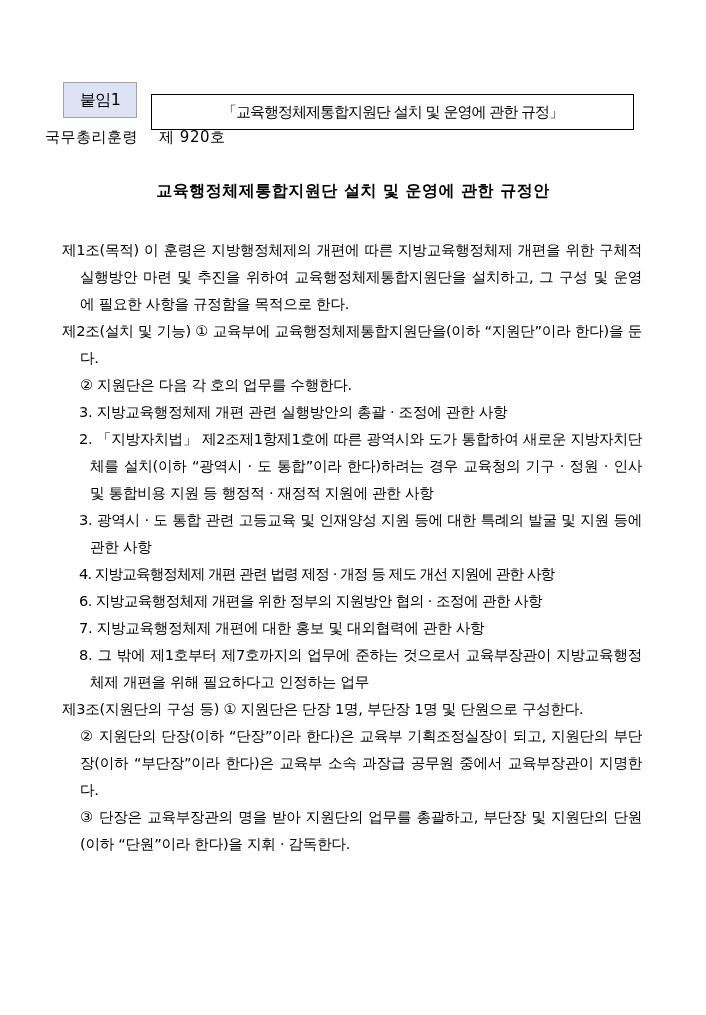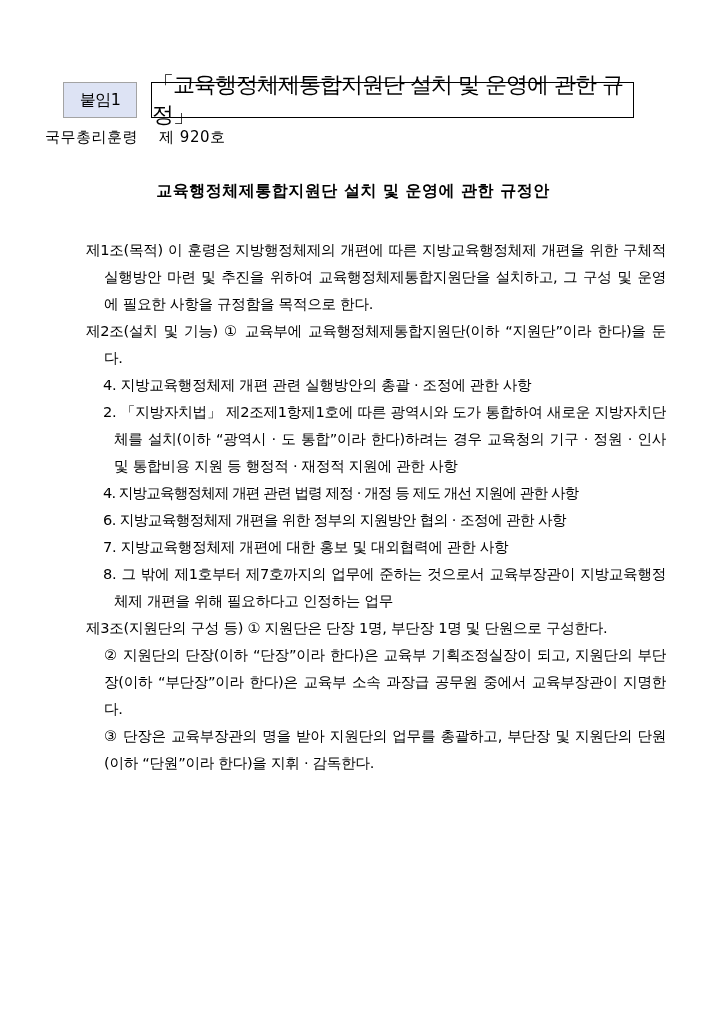--- a/index.html
+++ b/index.html
@@ -9,37 +9,37 @@
       color: #000000;
     }
     .header-row { position: absolute; top: 82px; left: 63px; height: 36px; }
     .label-box {
       position: absolute; left: 0; top: 0; width: 72px; height: 34px;
       border: 1px solid #a3a3a3; background: #dde3f4;
       display: flex; align-items: center; justify-content: center;
       font-size: 16px; letter-spacing: -0.5px;
     }
     .title-box {
-      position: absolute; left: 88px; top: 0; width: 481px; height: 34px;
+      position: absolute; left: 88px; top: 12px; width: 481px; height: 34px;
       border: 1px solid #000; background: #fff;
       display: flex; align-items: center; justify-content: center;
-      font-size: 22px; letter-spacing: -1px;
+      font-size: 15px; letter-spacing: -1px;
     }
     .order-line {
       position: absolute; top: 128px; left: 45px;
       font-size: 15px; letter-spacing: 0.5px; white-space: pre;
     }
     .doc-title {
       position: absolute; top: 181px; left: 0; width: 706px; text-align: center;
       font-family: "DejaVu Serif", "Liberation Serif", serif;
       font-weight: bold; font-size: 16px; letter-spacing: 0.5px;
     }
     .body-text {
       position: absolute; top: 236px; left: 62px; width: 580px;
-      font-size: 14.6px; line-height: 27px; letter-spacing: -0.3px; margin-left: 24px;
+      font-size: 14.6px; line-height: 27px; letter-spacing: -0.3px;
     }
     .p { margin: 0; text-align: justify; text-align-last: left; }
     .article { padding-left: 18px; text-indent: -18px; }
     .clause { padding-left: 18px; }
     .item { padding-left: 28px; text-indent: -11px; }
     .cont { padding-left: 18px; }
   </style>
 </head>
 <body>
 
@@ -48,23 +48,25 @@
   <div class="title-box">「교육행정체제통합지원단 설치 및 운영에 관한 규정」</div>
 </div>
 
 <div class="order-line">국무총리훈령    제 920호</div>
 
 <div class="doc-title">교육행정체제통합지원단 설치 및 운영에 관한 규정안</div>
 
 <div class="body-text">
   <p class="p article">제1조(목적) 이 훈령은 지방행정체제의 개편에 따른 지방교육행정체제 개편을 위한 구체적 실행방안 마련 및 추진을 위하여 교육행정체제통합지원단을 설치하고, 그 구성 및 운영에 필요한 사항을 규정함을 목적으로 한다.</p>
 
-  <p class="p article">제2조(설치 및 기능) ① 교육부에 교육행정체제통합지원단(이하 “지원단”이라 한다)을 둔다.</p>
-  <p class="p item">4. 지방교육행정체제 개편 관련 실행방안의 총괄 · 조정에 관한 사항</p>
+  <p class="p article">제2조(설치 및 기능) ① 교육부에 교육행정체제통합지원단을(이하 “지원단”이라 한다)을 둔다.</p>
+  <p class="p clause">② 지원단은 다음 각 호의 업무를 수행한다.</p>
+  <p class="p item">3. 지방교육행정체제 개편 관련 실행방안의 총괄 · 조정에 관한 사항</p>
   <p class="p item">2. 「지방자치법」 제2조제1항제1호에 따른 광역시와 도가 통합하여 새로운 지방자치단체를 설치(이하 “광역시 · 도 통합”이라 한다)하려는 경우 교육청의 기구 · 정원 · 인사 및 통합비용 지원 등 행정적 · 재정적 지원에 관한 사항</p>
+  <p class="p item">3. 광역시 · 도 통합 관련 고등교육 및 인재양성 지원 등에 대한 특례의 발굴 및 지원 등에 관한 사항</p>
   <p class="p item" style="letter-spacing:-0.9px">4. 지방교육행정체제 개편 관련 법령 제정 · 개정 등 제도 개선 지원에 관한 사항</p>
   <p class="p item" style="letter-spacing:-0.6px">6. 지방교육행정체제 개편을 위한 정부의 지원방안 협의 · 조정에 관한 사항</p>
   <p class="p item">7. 지방교육행정체제 개편에 대한 홍보 및 대외협력에 관한 사항</p>
   <p class="p item">8. 그 밖에 제1호부터 제7호까지의 업무에 준하는 것으로서 교육부장관이 지방교육행정체제 개편을 위해 필요하다고 인정하는 업무</p>
 
   <p class="p article">제3조(지원단의 구성 등) ① 지원단은 단장 1명, 부단장 1명 및 단원으로 구성한다.</p>
   <p class="p cont">② 지원단의 단장(이하 “단장”이라 한다)은 교육부 기획조정실장이 되고, 지원단의 부단장(이하 “부단장”이라 한다)은 교육부 소속 과장급 공무원 중에서 교육부장관이 지명한다.</p>
   <p class="p cont">③ 단장은 교육부장관의 명을 받아 지원단의 업무를 총괄하고, 부단장 및 지원단의 단원(이하 “단원”이라 한다)을 지휘 · 감독한다.</p>
 </div>
 

